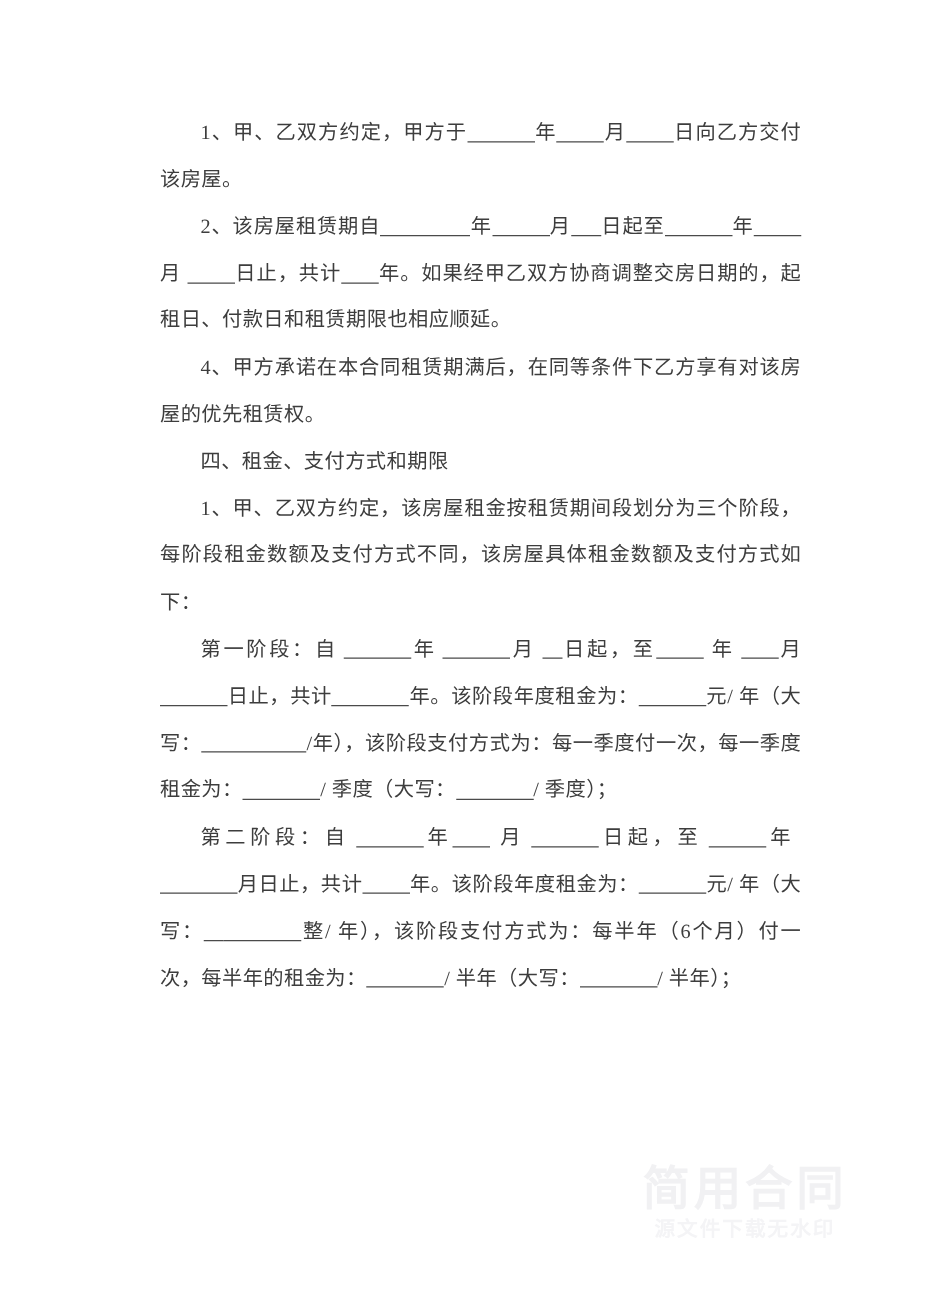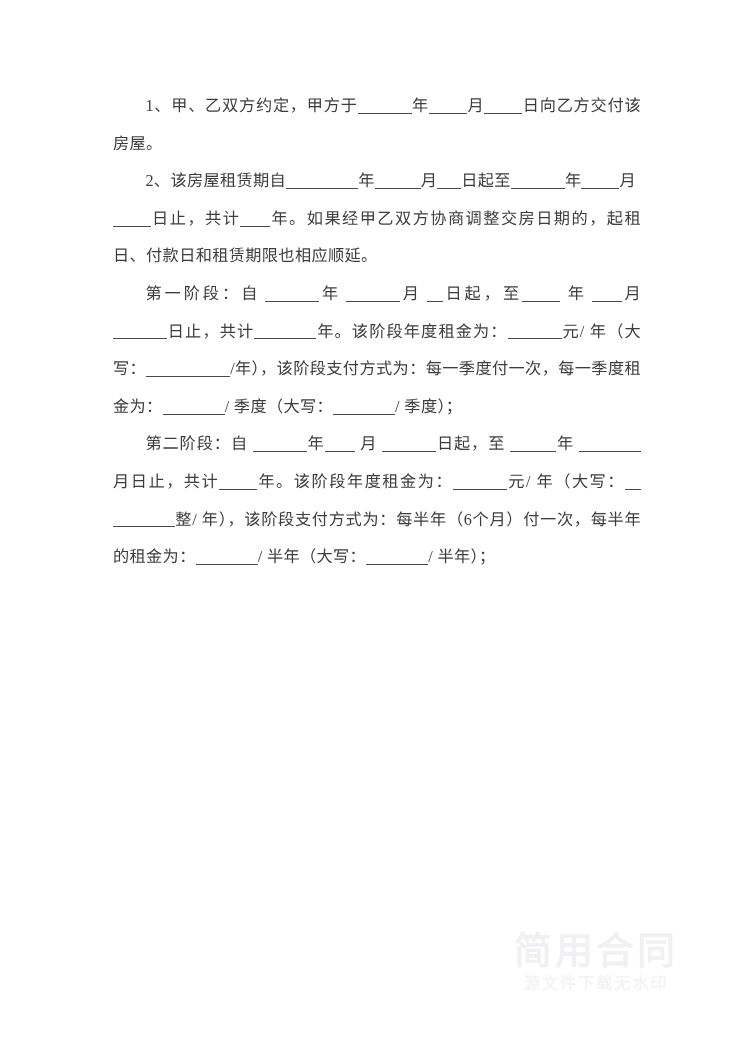--- a/index.html
+++ b/index.html
@@ -21,21 +21,21 @@
   }
 
   #doc-body {
     position: absolute;
     left: 113px;
     top: 88px;
     width: 528px;
   }
 
   .para {
-    margin: 0 0 0 0;
+    margin: 0 0 0 15px;
     font-size: 16.2px;
     line-height: 37.6px;
     letter-spacing: 0.35px;
     text-align: justify;
     text-justify: inter-ideograph;
     color: #3d3d3d;
     word-break: break-all;
   }
 
   .para.indent {
@@ -98,22 +98,25 @@
 
 <div id="page">
 
   <div id="doc-body">
 
     <p class="para indent"><span>1、甲、乙双方约定，甲方于</span><span class="fill w6"></span><span>年</span><span class="fill w4"></span><span>月</span><span class="fill w4"></span><span>日向乙方交付该房屋。</span></p>
 
     <p class="para indent"><span>2、该房屋租赁期自</span><span class="fill w8"></span><span>年</span><span class="fill w5"></span><span>月</span><span class="fill w2"></span><span>日起至</span><span class="fill w6"></span><span>年</span><span class="fill w4"></span><span>月</span><span class="sp"></span><span class="fill w4"></span><span>日止，共计</span><span class="fill w3"></span><span>年。如果经甲乙双方协商调整交房日期的，起租日、付款日和租赁期限也相应顺延。</span></p>
 
 
+    <p class="para indent">4、甲方承诺在本合同租赁期满后，在同等条件下乙方享有对该房屋的优先租赁权。</p>
 
+    <p class="para indent">四、租金、支付方式和期限</p>
 
+    <p class="para indent">1、甲、乙双方约定，该房屋租金按租赁期间段划分为三个阶段，每阶段租金数额及支付方式不同，该房屋具体租金数额及支付方式如下：</p>
 
     <p class="para indent"><span>第一阶段：自</span><span class="sp"></span><span class="fill w6"></span><span>年</span><span class="sp"></span><span class="fill w6"></span><span>月</span><span class="sp"></span><span class="fill w1"></span><span>日起，至</span><span class="fill w4"></span><span class="sp"></span><span>年</span><span class="sp"></span><span class="fill w3"></span><span>月</span><span class="fill w6"></span><span>日止，共计</span><span class="fill w7"></span><span>年。该阶段年度租金为：</span><span class="fill w6"></span><span>元/ 年（大写：</span><span class="fill w9"></span><span>/年），该阶段支付方式为：每一季度付一次，每一季度租金为：</span><span class="fill w7"></span><span>/ 季度（大写：</span><span class="fill w7"></span><span>/ 季度）；</span></p>
 
     <p class="para indent"><span>第二阶段：自</span><span class="sp"></span><span class="fill w6"></span><span>年</span><span class="fill w3"></span><span class="sp"></span><span>月</span><span class="sp"></span><span class="fill w6"></span><span>日起，至</span><span class="sp"></span><span class="fill w5"></span><span>年</span><span class="sp"></span><span class="fill w7"></span><span>月</span><span>日止，共计</span><span class="fill w4"></span><span>年。该阶段年度租金为：</span><span class="fill w6"></span><span>元/ 年（大写：</span><span class="fill w1"></span><span class="fill w7"></span><span>整/ 年），该阶段支付方式为：每半年（6个月）付一次，每半年的租金为：</span><span class="fill w7"></span><span>/ 半年（大写：</span><span class="fill w7"></span><span>/ 半年）；</span></p>
 
   </div>
 
   <div id="watermark">
     <div class="wm-main">简用合同</div>
     <div class="wm-sub">源文件下载无水印</div>

